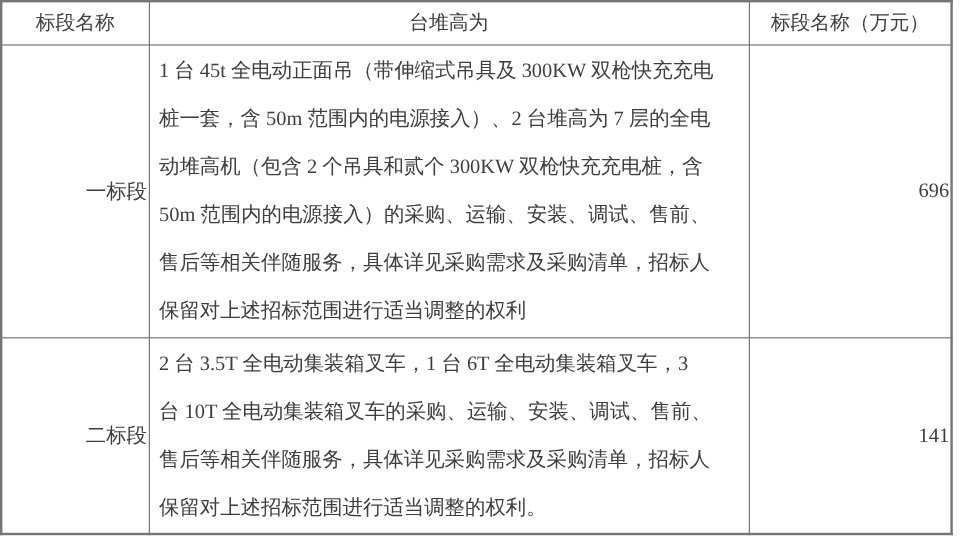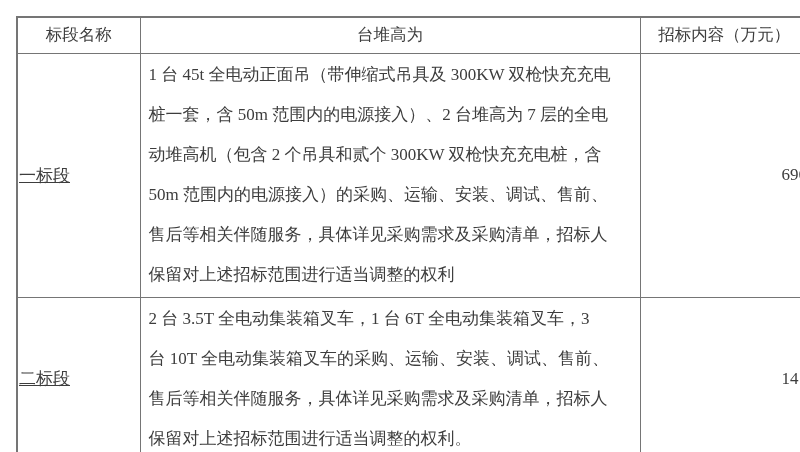--- a/index.html
+++ b/index.html
@@ -9,21 +9,21 @@
     width: 800px;
     height: 452px;
     overflow: hidden;
     font-family: "Liberation Serif", "DejaVu Serif", serif;
     color: #3d3d3d;
   }
   .page {
     box-sizing: border-box;
     width: 800px;
     height: 452px;
-    padding: 16px;
+    padding: 0;
   }
   table.bid-table {
     width: 792px;
     table-layout: fixed;
     border-collapse: collapse;
     border: 2px solid #757575;
   }
   table.bid-table th,
   table.bid-table td {
     border: 1px solid #757575;
@@ -37,24 +37,23 @@
   col.c-scale   { width: 169px; }
 
   tr.header-row th {
     height: 36px;
     text-align: center;
     vertical-align: middle;
     font-size: 16.5px;
     padding: 0 4px;
   }
   td.cell-section {
-    text-align: left;
+    text-align: right;
     vertical-align: middle;
     font-size: 17px;
-    text-decoration: underline;
   }
   td.cell-content {
     vertical-align: middle;
     text-align: left;
     white-space: pre-line;
     line-height: 40px;
     padding: 1px 6px 1px 8px;
     font-size: 17px;
   }
   td.cell-scale {
@@ -72,21 +71,21 @@
   <table class="bid-table">
     <colgroup>
       <col class="c-section">
       <col class="c-content">
       <col class="c-scale">
     </colgroup>
     <thead>
       <tr class="header-row">
         <th>标段名称</th>
         <th>台堆高为</th>
-        <th>招标内容（万元）</th>
+        <th>标段名称（万元）</th>
       </tr>
     </thead>
     <tbody>
       <tr class="row-1">
         <td class="cell-section">一标段</td>
         <td class="cell-content">1 台 45t 全电动正面吊（带伸缩式吊具及 300KW 双枪快充充电
 桩一套，含 50m 范围内的电源接入）、2 台堆高为 7 层的全电
 动堆高机（包含 2 个吊具和贰个 300KW 双枪快充充电桩，含
 50m 范围内的电源接入）的采购、运输、安装、调试、售前、
 售后等相关伴随服务，具体详见采购需求及采购清单，招标人

